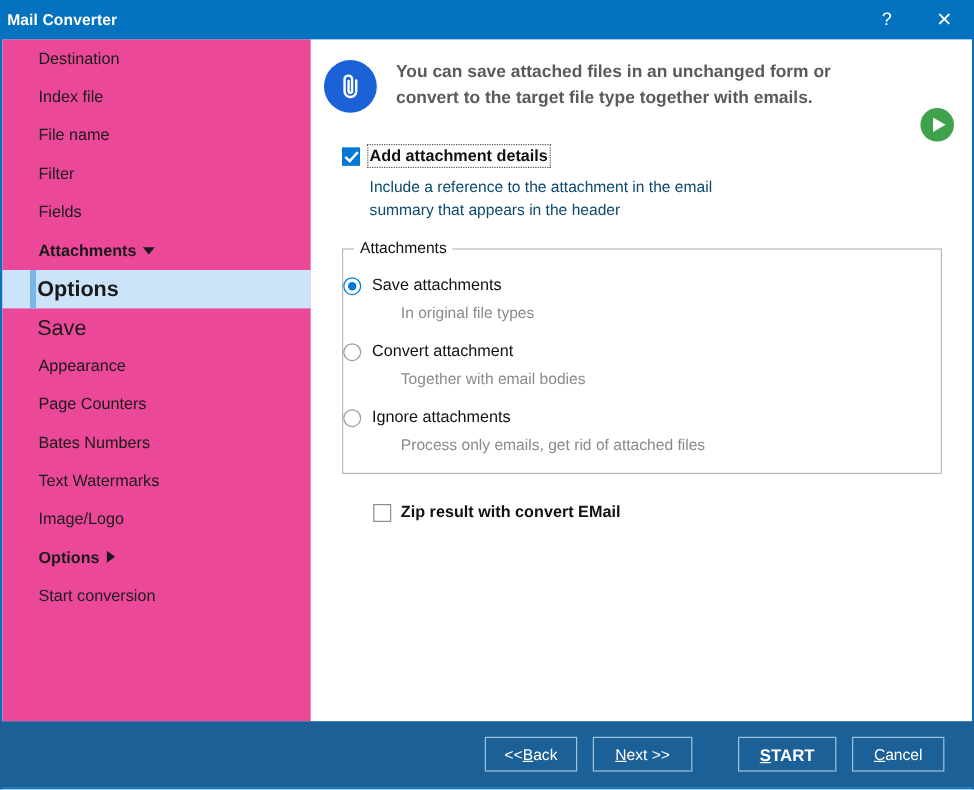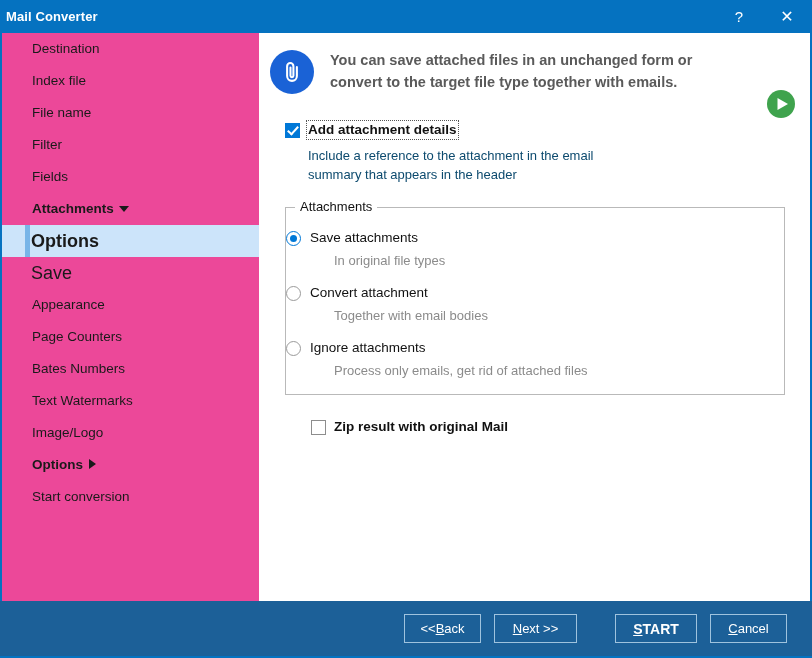--- a/index.html
+++ b/index.html
@@ -300,21 +300,21 @@
         <div class="radio-row">
           <div class="radio-circle"></div>
           <div class="radio-label">Ignore attachments</div>
         </div>
         <div class="radio-sub">Process only emails, get rid of attached files</div>
       </div>
     </div>
 
     <div class="chk-row" style="position:absolute; left:26px; top:386px;">
       <div class="chk-box"></div>
-      <div class="chk-label">Zip result with original Mail</div>
+      <div class="chk-label">Zip result with convert EMail</div>
     </div>
 
   </div>
 
   <div class="bottombar">
     <div class="btn">
       <span>&lt;&lt; </span>
         <span class="u">B</span>
         <span>ack</span>
     </div>

